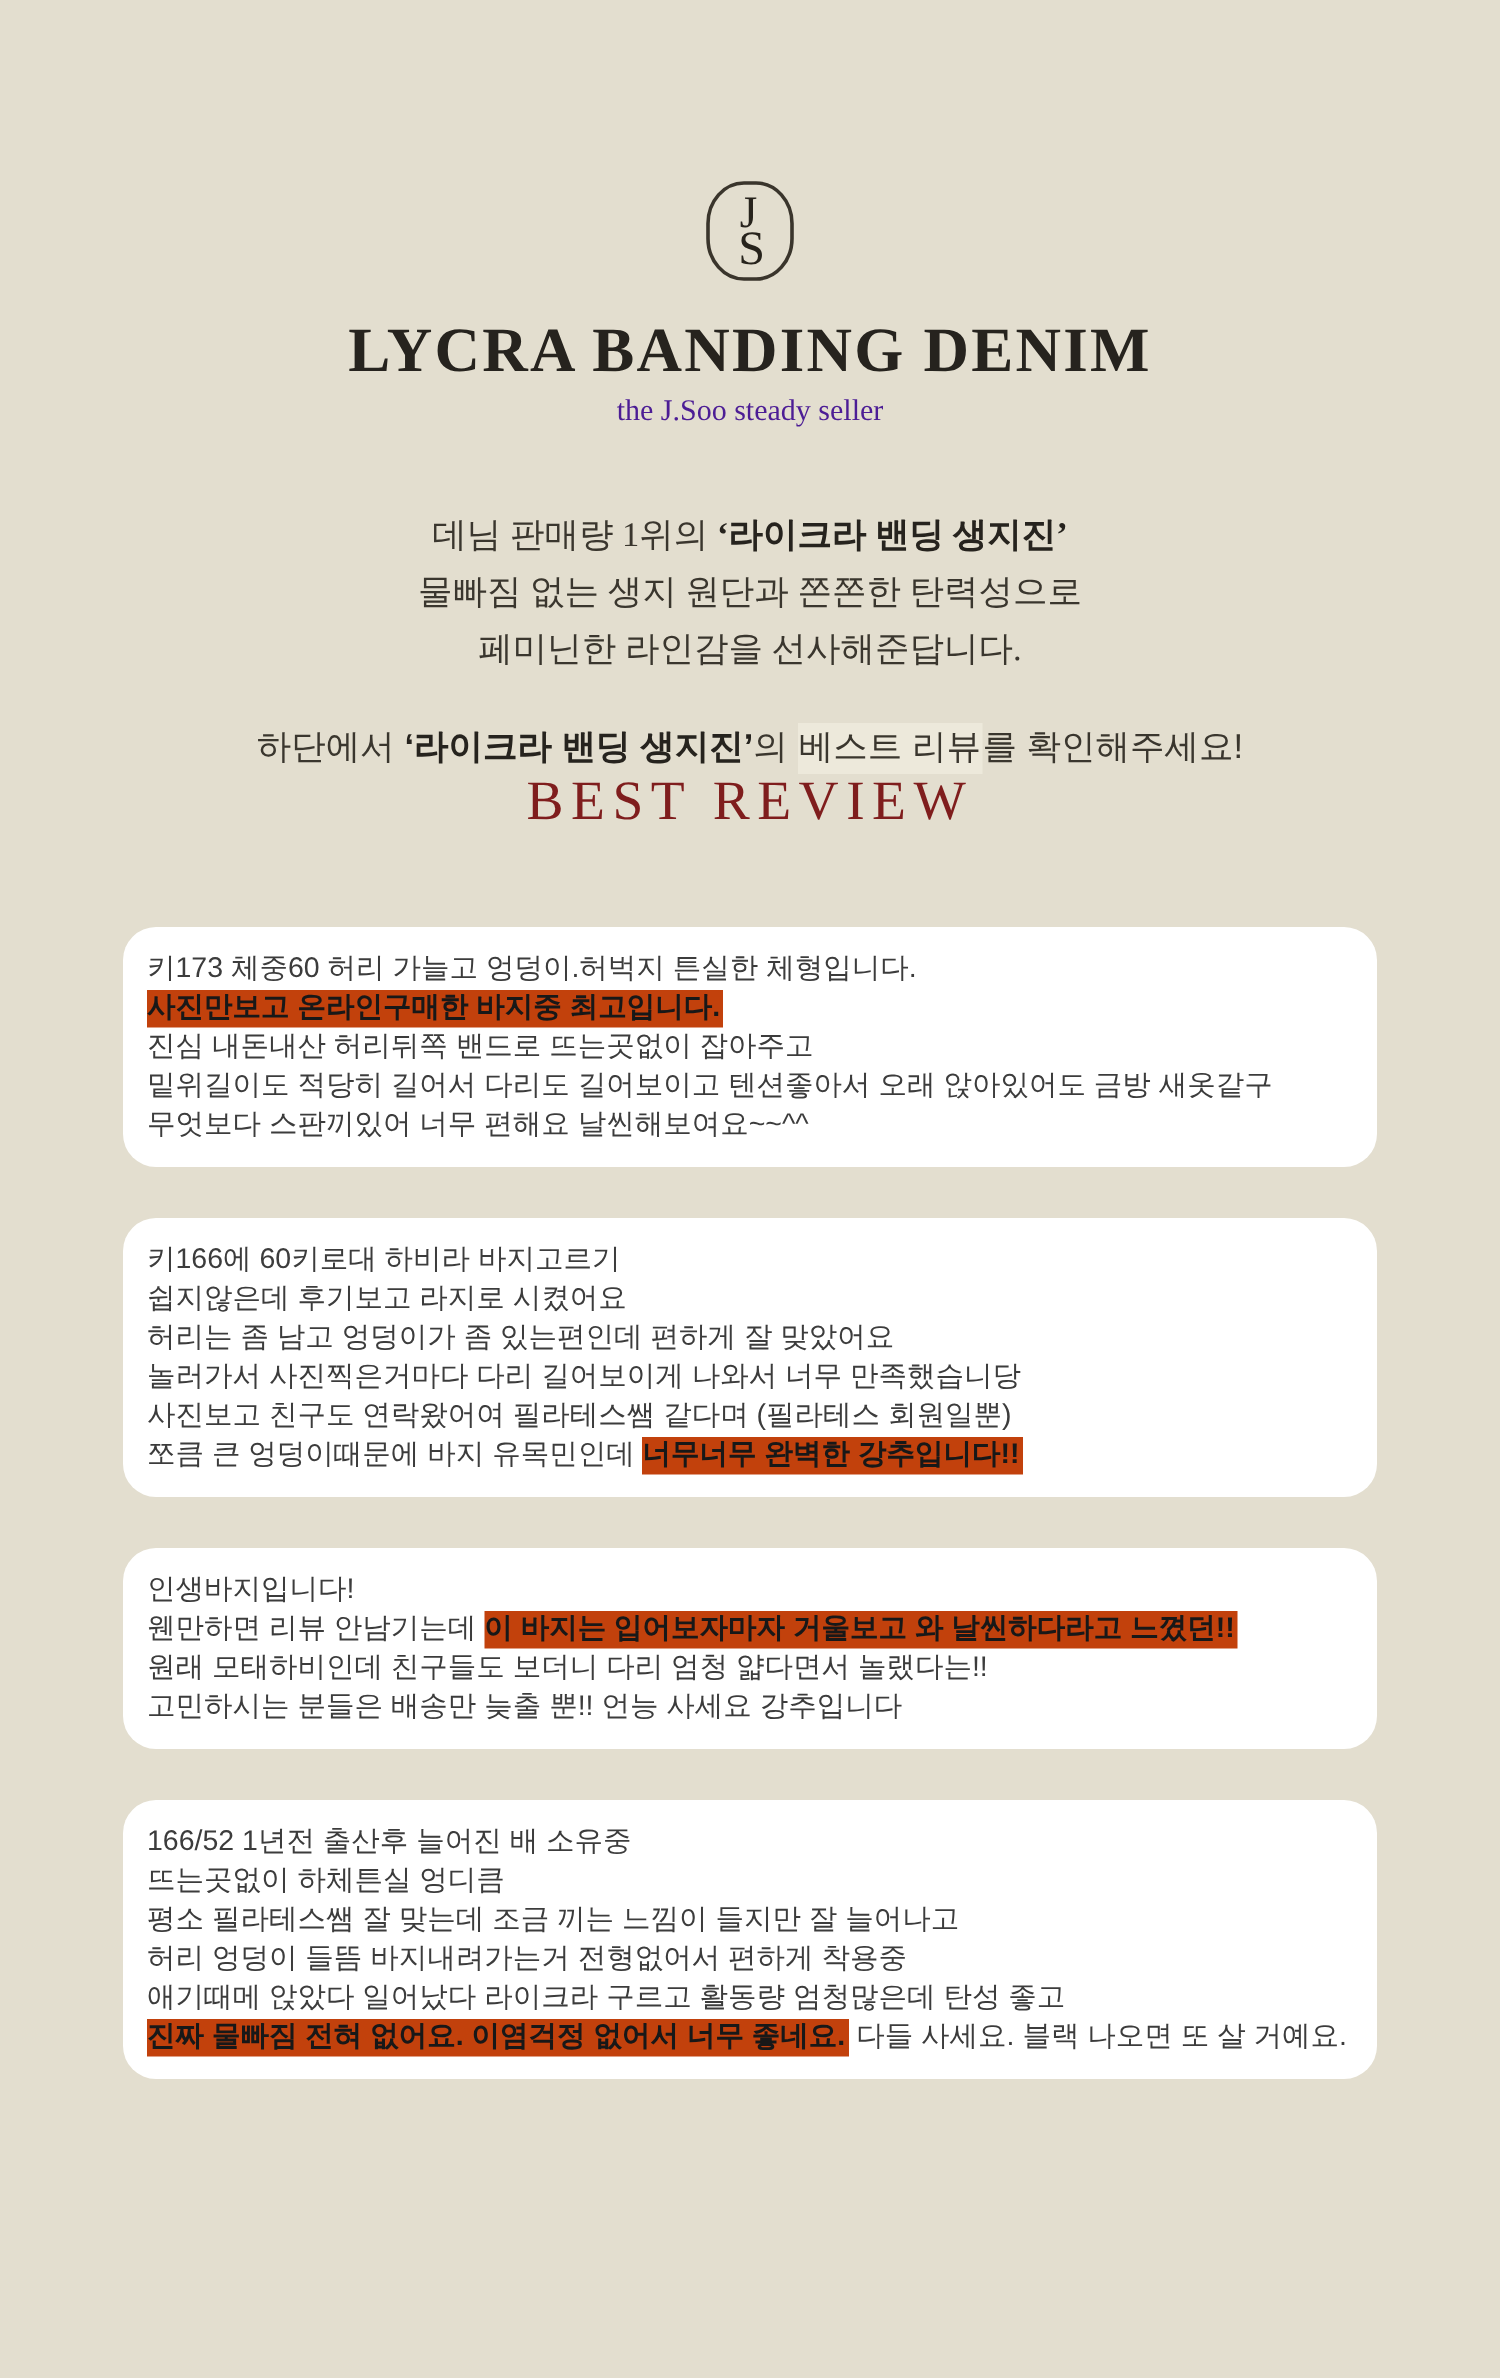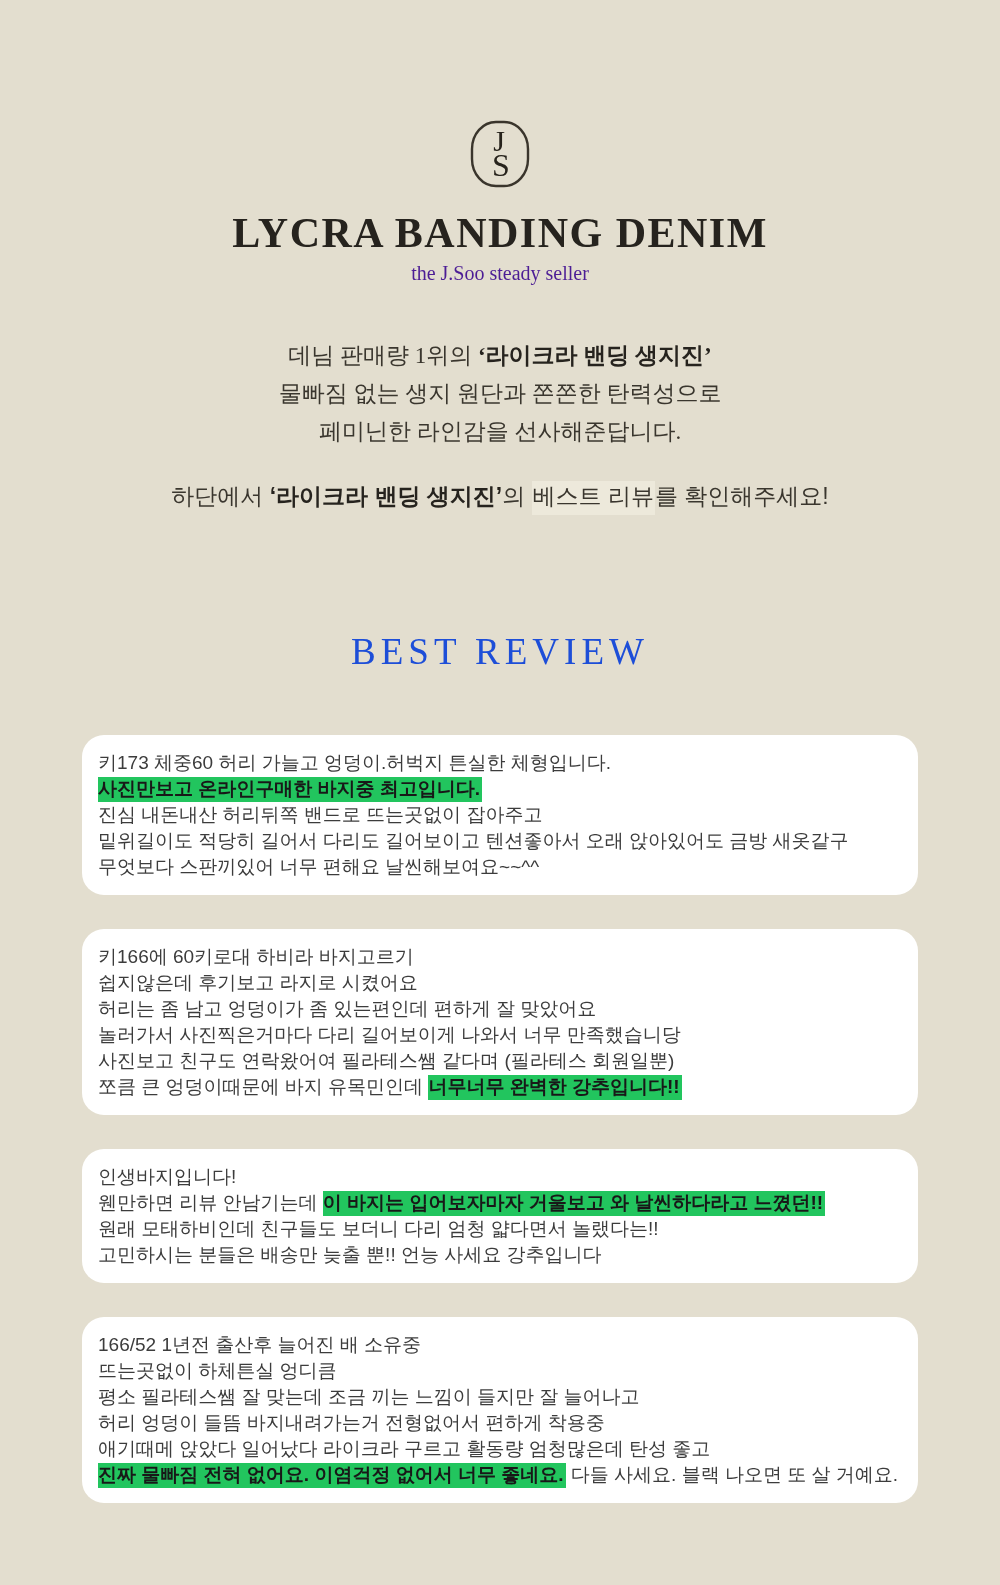--- a/index.html
+++ b/index.html
@@ -54,25 +54,24 @@
     font-family: Liberation Sans, sans-serif;
     font-size: 23px;
     color: #3A362E;
   }
   .cta .soft-hl {
     background: #EDE9DB;
     padding: 2px 1px 6px 1px;
   }
   
   .section-heading {
-    margin-top: 118px;
     font-family: "Liberation Serif", "DejaVu Serif", serif;
     font-size: 37px;
     letter-spacing: 5px;
-    color: #1d4ed8;
+    color: #7f1d1d;
   }
   .review-list {
     width: 836px;
     margin: 62px auto 0 auto;
   }
   .card {
     background: #FFFFFF;
     border-radius: 22px;
     padding: 15px 18px 15px 16px;
     margin-bottom: 34px;
@@ -80,21 +79,21 @@
   }
   .line {
     font-size: 19px;
     line-height: 26px;
     color: #3C3C3C;
     white-space: normal;
   }
   .hl {
     font-weight: bold;
     color: #181818;
-    background: #22c55e;
+    background: #c2410c;
     padding: 1px 2px 3px 0;
   }
 </style>
 </head>
 <body>
 
 <div class="page">
 
   <div class="logo-wrap">
     <svg class="logo-svg" width="60" height="68" viewBox="0 0 60 68">

